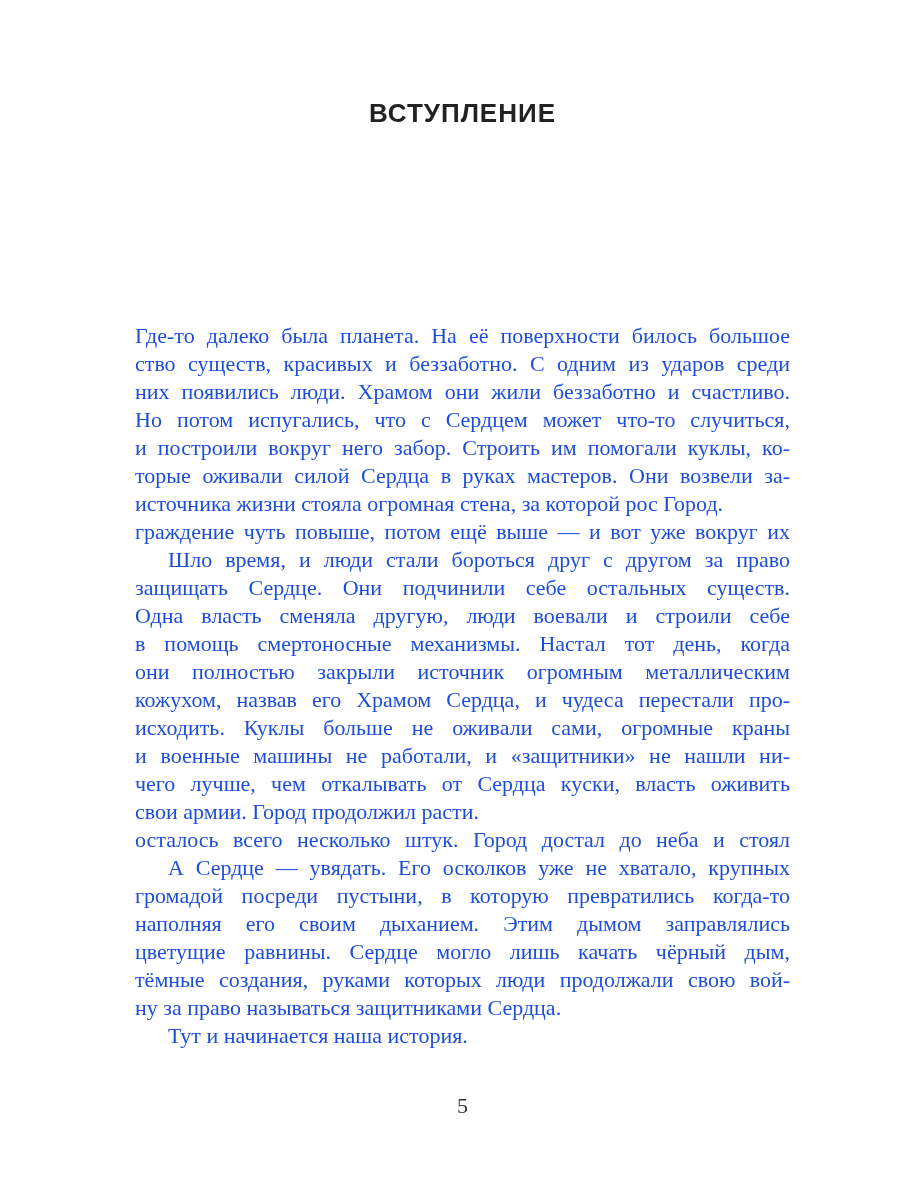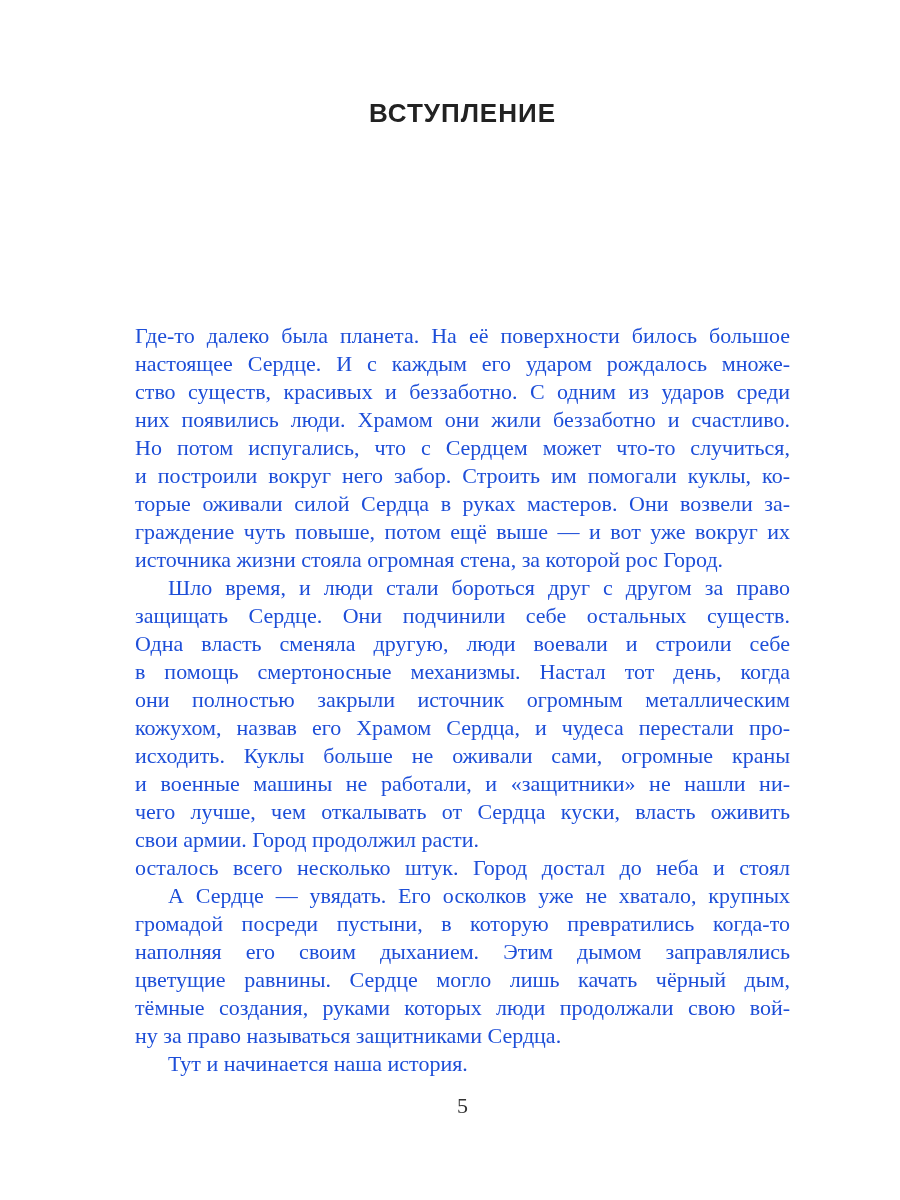--- a/index.html
+++ b/index.html
@@ -63,28 +63,27 @@
   }
 </style>
 </head>
 <body>
 
 <div class="page">
   <h1 class="chapter-title">ВСТУПЛЕНИЕ</h1>
 
   <div class="text-block">
       <div class="line">Где-то далеко была планета. На её поверхности билось большое</div>
-      <div class="line">настоящее Сердце. И с каждым его ударом рождалось множе-</div>
       <div class="line">ство существ, красивых и беззаботно. С одним из ударов среди</div>
       <div class="line">них появились люди. Храмом они жили беззаботно и счастливо.</div>
       <div class="line">Но потом испугались, что с Сердцем может что-то случиться,</div>
       <div class="line">и построили вокруг него забор. Строить им помогали куклы, ко-</div>
       <div class="line">торые оживали силой Сердца в руках мастеров. Они возвели за-</div>
+      <div class="line last">источника жизни стояла огромная стена, за которой рос Город.</div>
       <div class="line">граждение чуть повыше, потом ещё выше — и вот уже вокруг их</div>
-      <div class="line last">источника жизни стояла огромная стена, за которой рос Город.</div>
       <div class="line indent">Шло время, и люди стали бороться друг с другом за право</div>
       <div class="line">защищать Сердце. Они подчинили себе остальных существ.</div>
       <div class="line">Одна власть сменяла другую, люди воевали и строили себе</div>
       <div class="line">в помощь смертоносные механизмы. Настал тот день, когда</div>
       <div class="line">они полностью закрыли источник огромным металлическим</div>
       <div class="line">кожухом, назвав его Храмом Сердца, и чудеса перестали про-</div>
       <div class="line">исходить. Куклы больше не оживали сами, огромные краны</div>
       <div class="line">и военные машины не работали, и «защитники» не нашли ни-</div>
       <div class="line">чего лучше, чем откалывать от Сердца куски, власть оживить</div>
       <div class="line last">свои армии. Город продолжил расти.</div>

